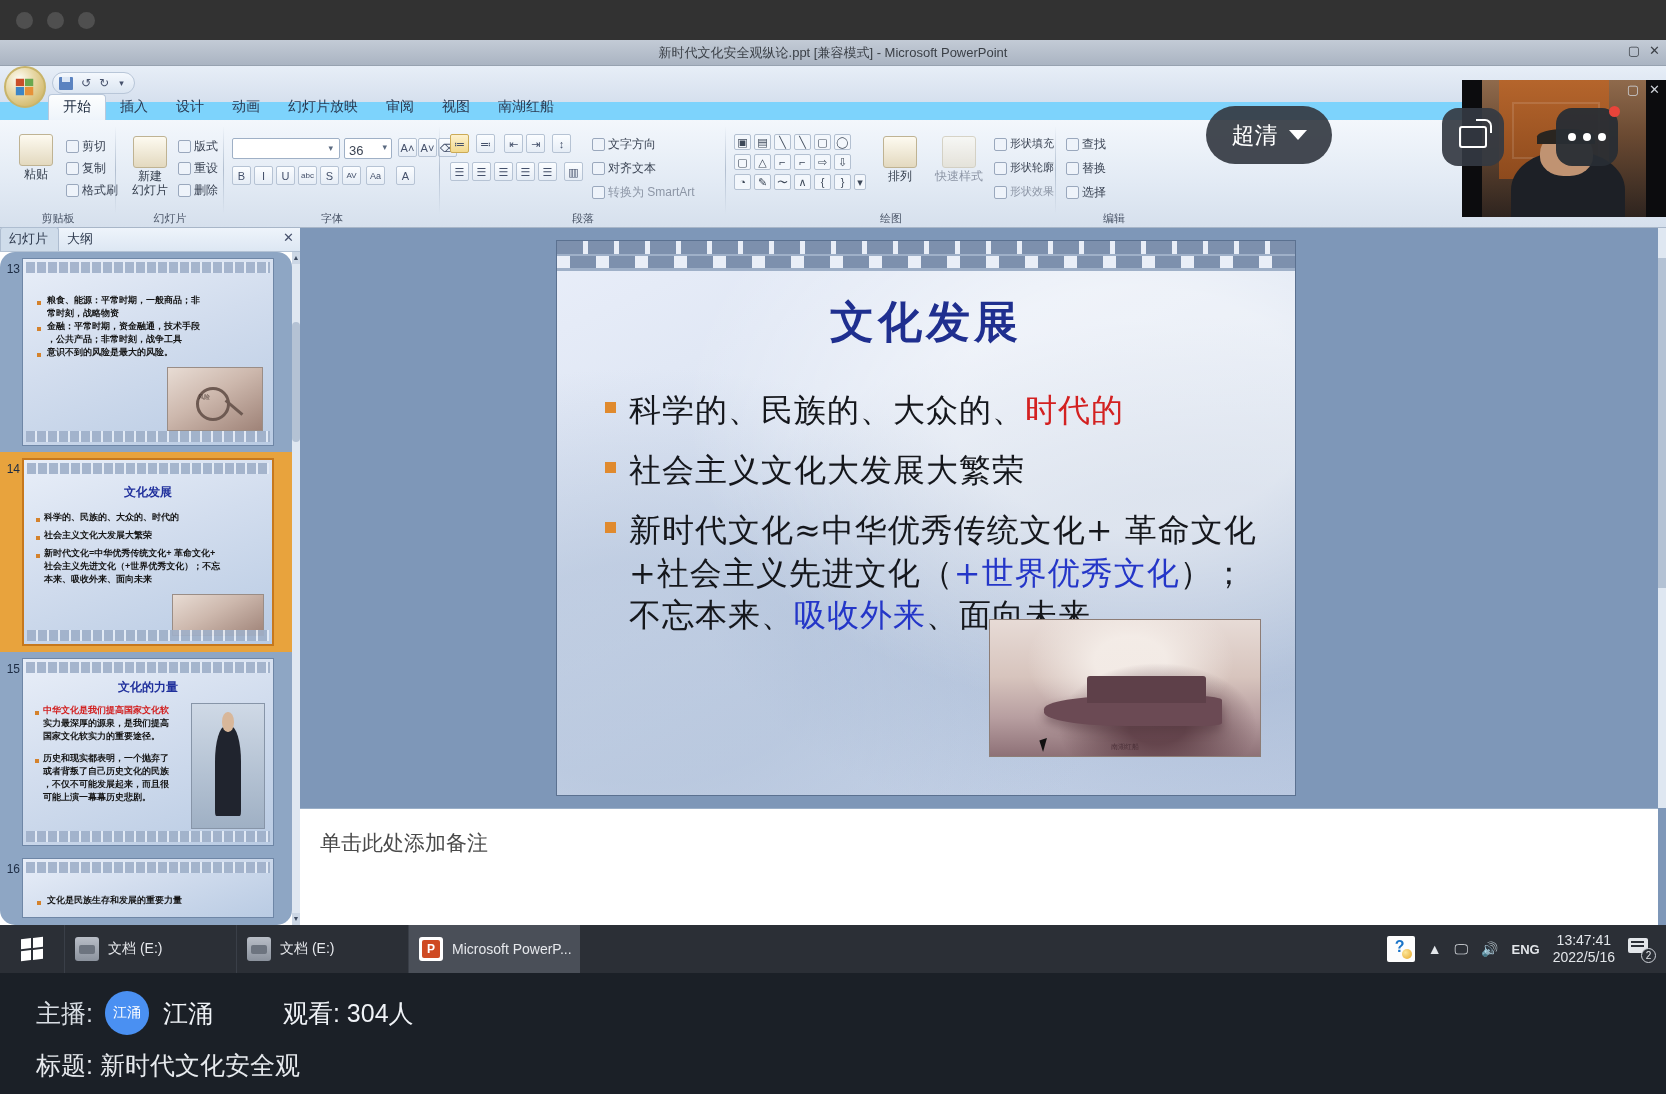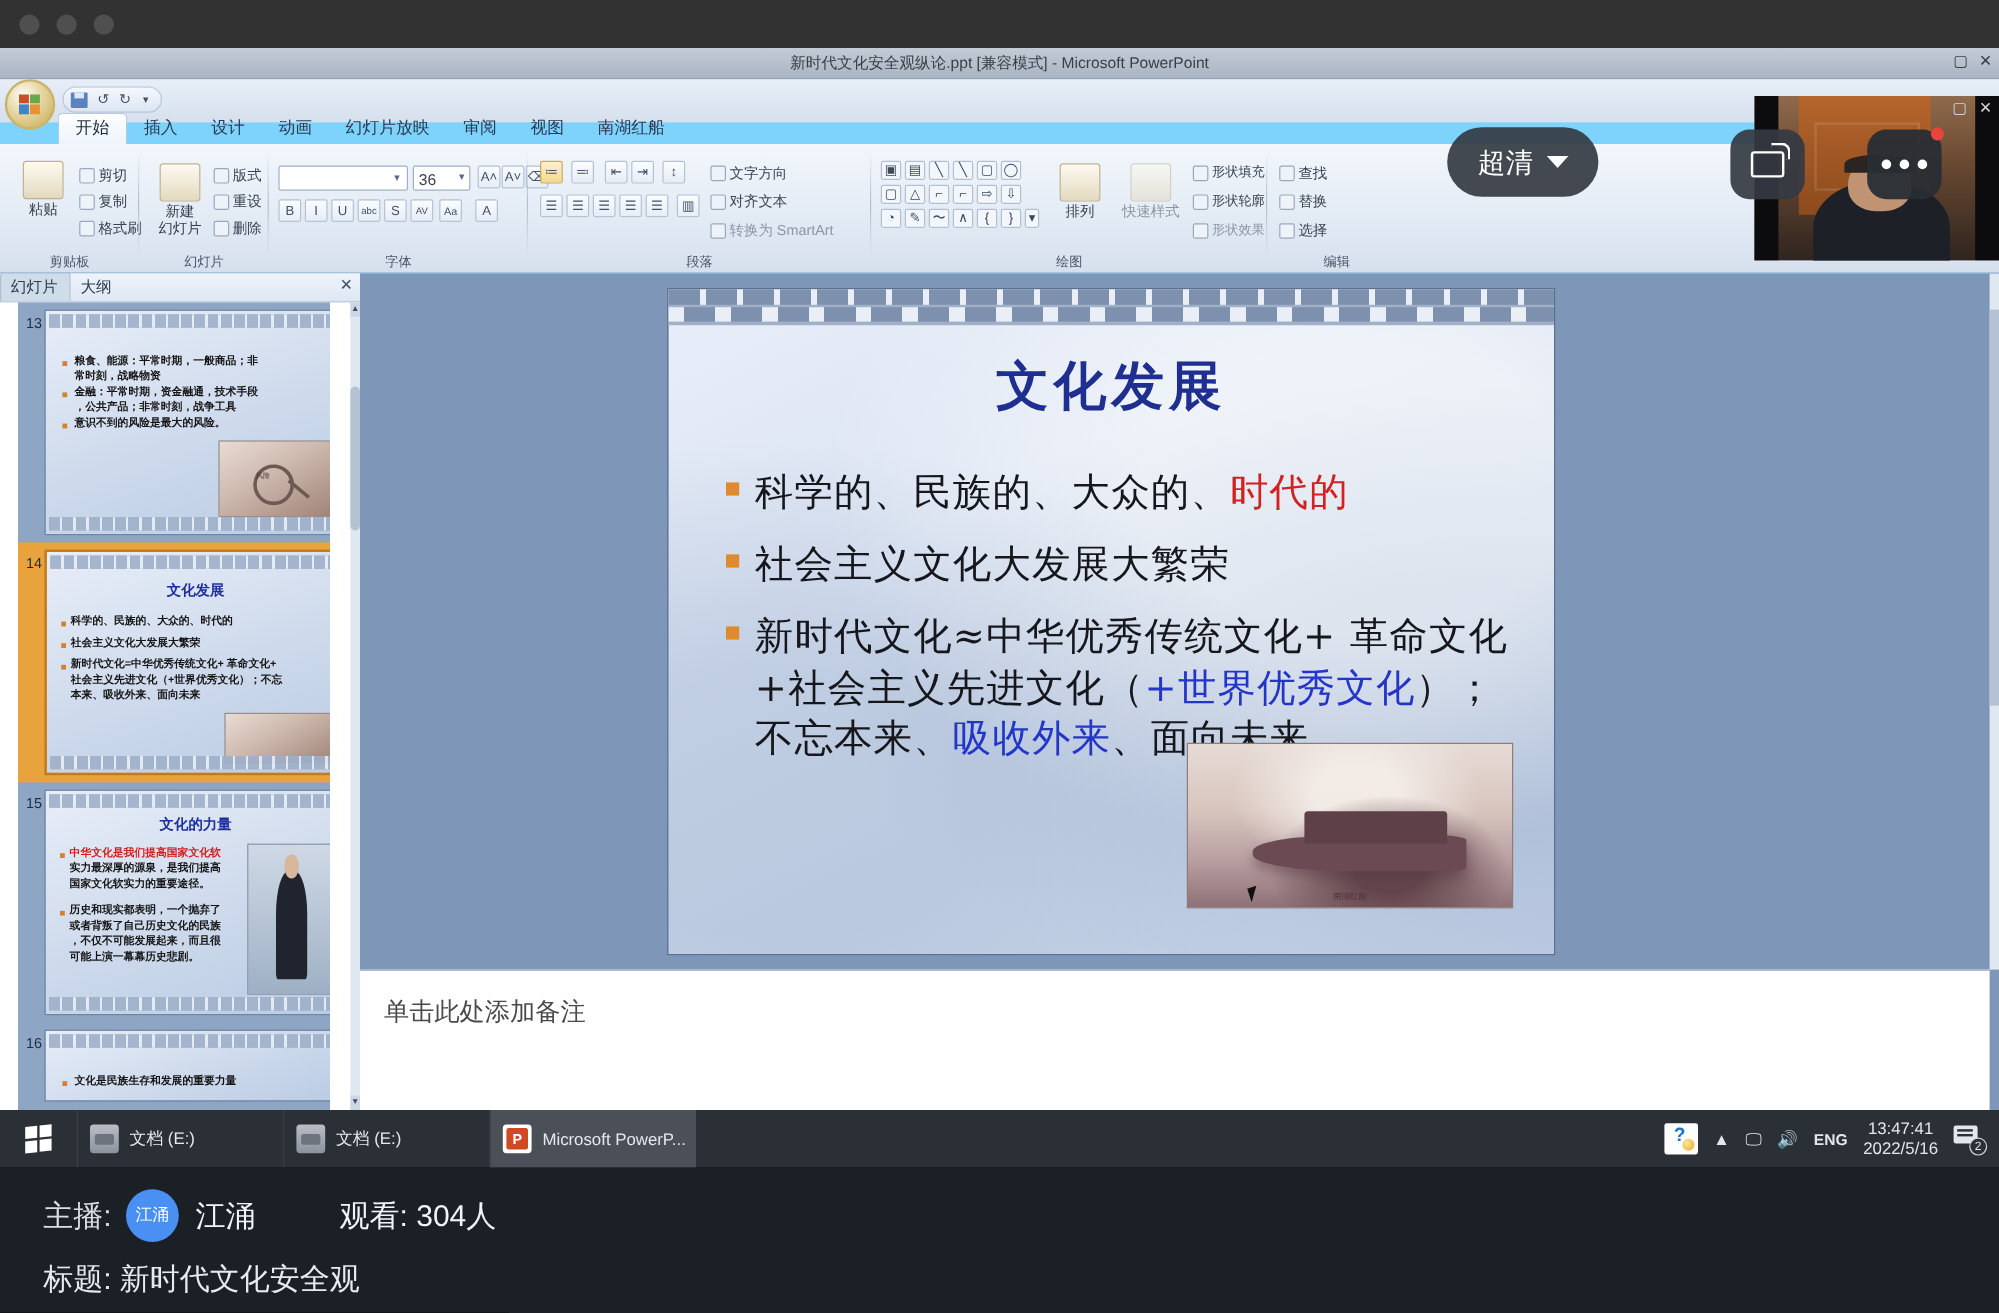--- a/index.html
+++ b/index.html
@@ -136,22 +136,22 @@
   .panel-tabs {
     position: absolute; left: 0; top: 0; width: 300px; height: 24px;
     background: linear-gradient(180deg,#eef4fb,#dde7f3);
     border-bottom: 1px solid #b3c2d4;
     display: flex; align-items: flex-end; font-size: 13px; color: #2e3a4e;
   }
   .ptab { padding: 2px 10px 3px 8px; }
   .ptab.active { background: #cfdcea; border: 1px solid #aebdd0; border-bottom: none; border-radius: 3px 3px 0 0; }
   .panel-close { position: absolute; right: 6px; top: 2px; font-size: 13px; color: #46506b; }
   .thumbs {
-    position: absolute; left: 15px; top: 24px; width: 260px; height: 673px;
-    background: #8ea6c4; overflow: hidden;
+    position: absolute; left: 0; top: 24px; width: 292px; height: 673px;
+    background: #8ea6c4; overflow: hidden; border-radius: 15px;
   }
   .thumb-row { position: relative; padding: 6px 0 6px 22px; }
   .thumb-row.sel { background: #e8a33d; }
   .tnum {
     position: absolute; left: 2px; top: 10px; width: 18px;
     font-size: 12px; color: #1d2c44; text-align: right;
   }
   .thumb {
     position: relative; width: 252px; height: 188px;
     background: linear-gradient(160deg,#e8eef8 0%, #d2ddee 45%, #b9cbe3 100%);

